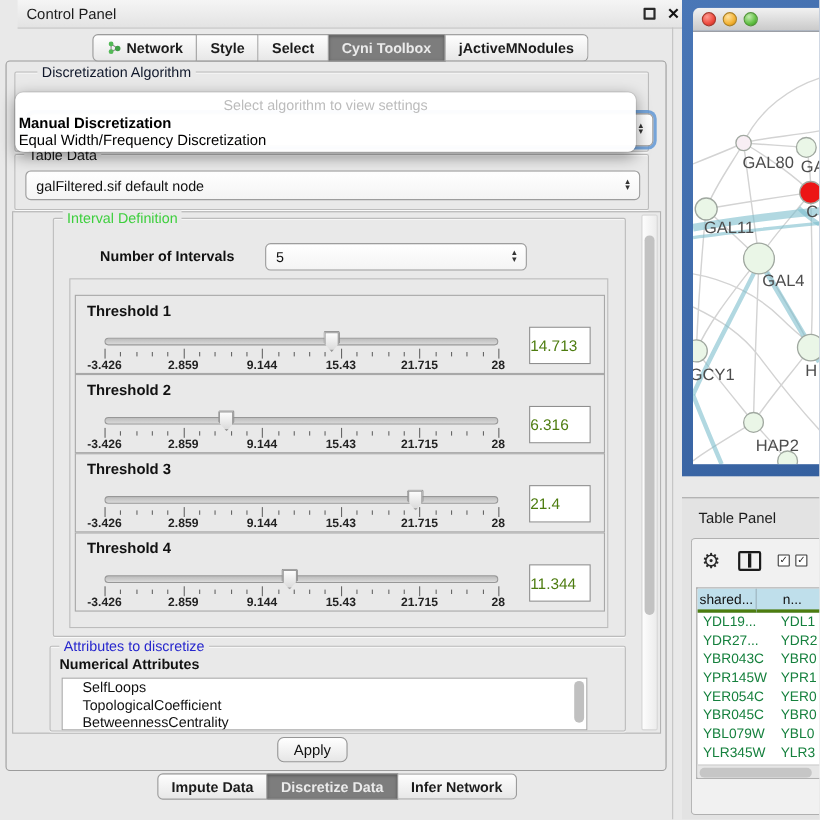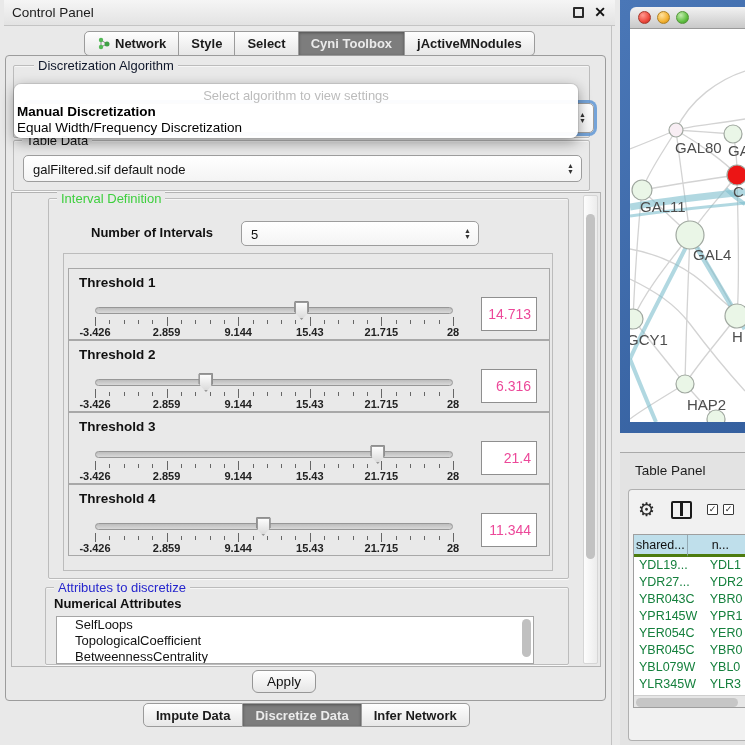--- a/index.html
+++ b/index.html
@@ -2,21 +2,21 @@
 <html><head>
 <meta charset="utf-8">
 <style>
   * { margin:0; padding:0; box-sizing:border-box; }
   html,body { width:745px; height:745px; overflow:hidden; }
   body { font-family:"Liberation Sans", sans-serif; background:#e9e9e9; position:relative; }
   #app { position:absolute; inset:0; }
 
   
   #cp { position:absolute; left:0; top:0; width:612px; height:745px; background:#e9e9e9; border-right:1px solid #c2c2c2; }
-  #cp-titlebar { position:absolute; left:4px; top:0; width:100%; height:26px;
+  #cp-titlebar { position:absolute; left:16px; top:0; width:100%; height:26px;
     background:linear-gradient(#f5f5f5,#e3e3e3); border-bottom:1px solid #c4c4c4; }
   #cp-title { position:absolute; left:8px; top:5px; font-size:13.5px; color:#1c1c1c; }
   #float-ic { position:absolute; right:31px; top:7px; width:11px; height:11px; border:2px solid #2a2a2a; border-radius:1px; }
   #close-ic { position:absolute; right:9px; top:4px; font-size:14px; font-weight:bold; color:#111; }
 
   
   #top-tabs { position:absolute; left:84px; top:31px; height:25px; display:flex; z-index:5; }
   .tab { height:25px; padding:0 12px; display:flex; align-items:center; gap:5px;
     background:linear-gradient(#fefefe,#e7e7e7); border:1px solid #9b9b9b; border-left:none;
     font-size:13px; font-weight:bold; color:#1b1b1b; white-space:nowrap; }
@@ -71,21 +71,21 @@
   .slider-thumb { position:absolute; top:32px; width:15px; height:19px;
     background:linear-gradient(#ffffff,#d8d8d8); border:1px solid #8f8f8f;
     clip-path:polygon(6% 0, 94% 0, 100% 8%, 100% 55%, 50% 100%, 0 55%, 0 8%);
     box-shadow:inset 0 0 0 1px #9a9a9a; }
   .ticks { position:absolute; left:26px; top:48px; width:358px; height:10px; }
   .tick { position:absolute; top:3px; width:1px; height:4px; background:#666; }
   .tick.major { top:0; height:9px; }
   .tick-labels { position:absolute; left:26px; top:57px; width:358px; height:12px; }
   .tick-label { position:absolute; transform:translateX(-50%); font-size:11px; font-weight:bold; color:#222; white-space:nowrap; }
   .value-box { position:absolute; right:12px; top:28px; width:56px; height:34px; background:#fff;
-    border:1px solid #8f8f8f; font-size:14px; color:#ec4899; text-align:right; padding-right:5px; line-height:32px; }
+    border:1px solid #8f8f8f; font-size:14px; color:#4d7c0f; text-align:left; padding-right:5px; line-height:32px; }
 
   #attr-group { left:33px; top:394px; width:524px; height:78px; }
   #attr-group > .group-title { color:#2626cd; }
   #attr-label { position:absolute; left:8px; top:8px; font-size:13px; font-weight:bold; color:#111; }
   #attr-list { position:absolute; left:10px; top:28px; width:478px; height:48px; background:#fff;
     border:1px solid #a5a5a5; overflow:hidden; }
   .attr-item { padding-left:18px; font-size:13px; color:#111; line-height:16px; }
   #attr-vscroll { position:absolute; right:2px; top:2px; width:9px; height:38px; background:#c0c0c0; border-radius:5px; }
 
   #apply-btn { position:absolute; left:246px; top:614px; width:64px; height:23px;

